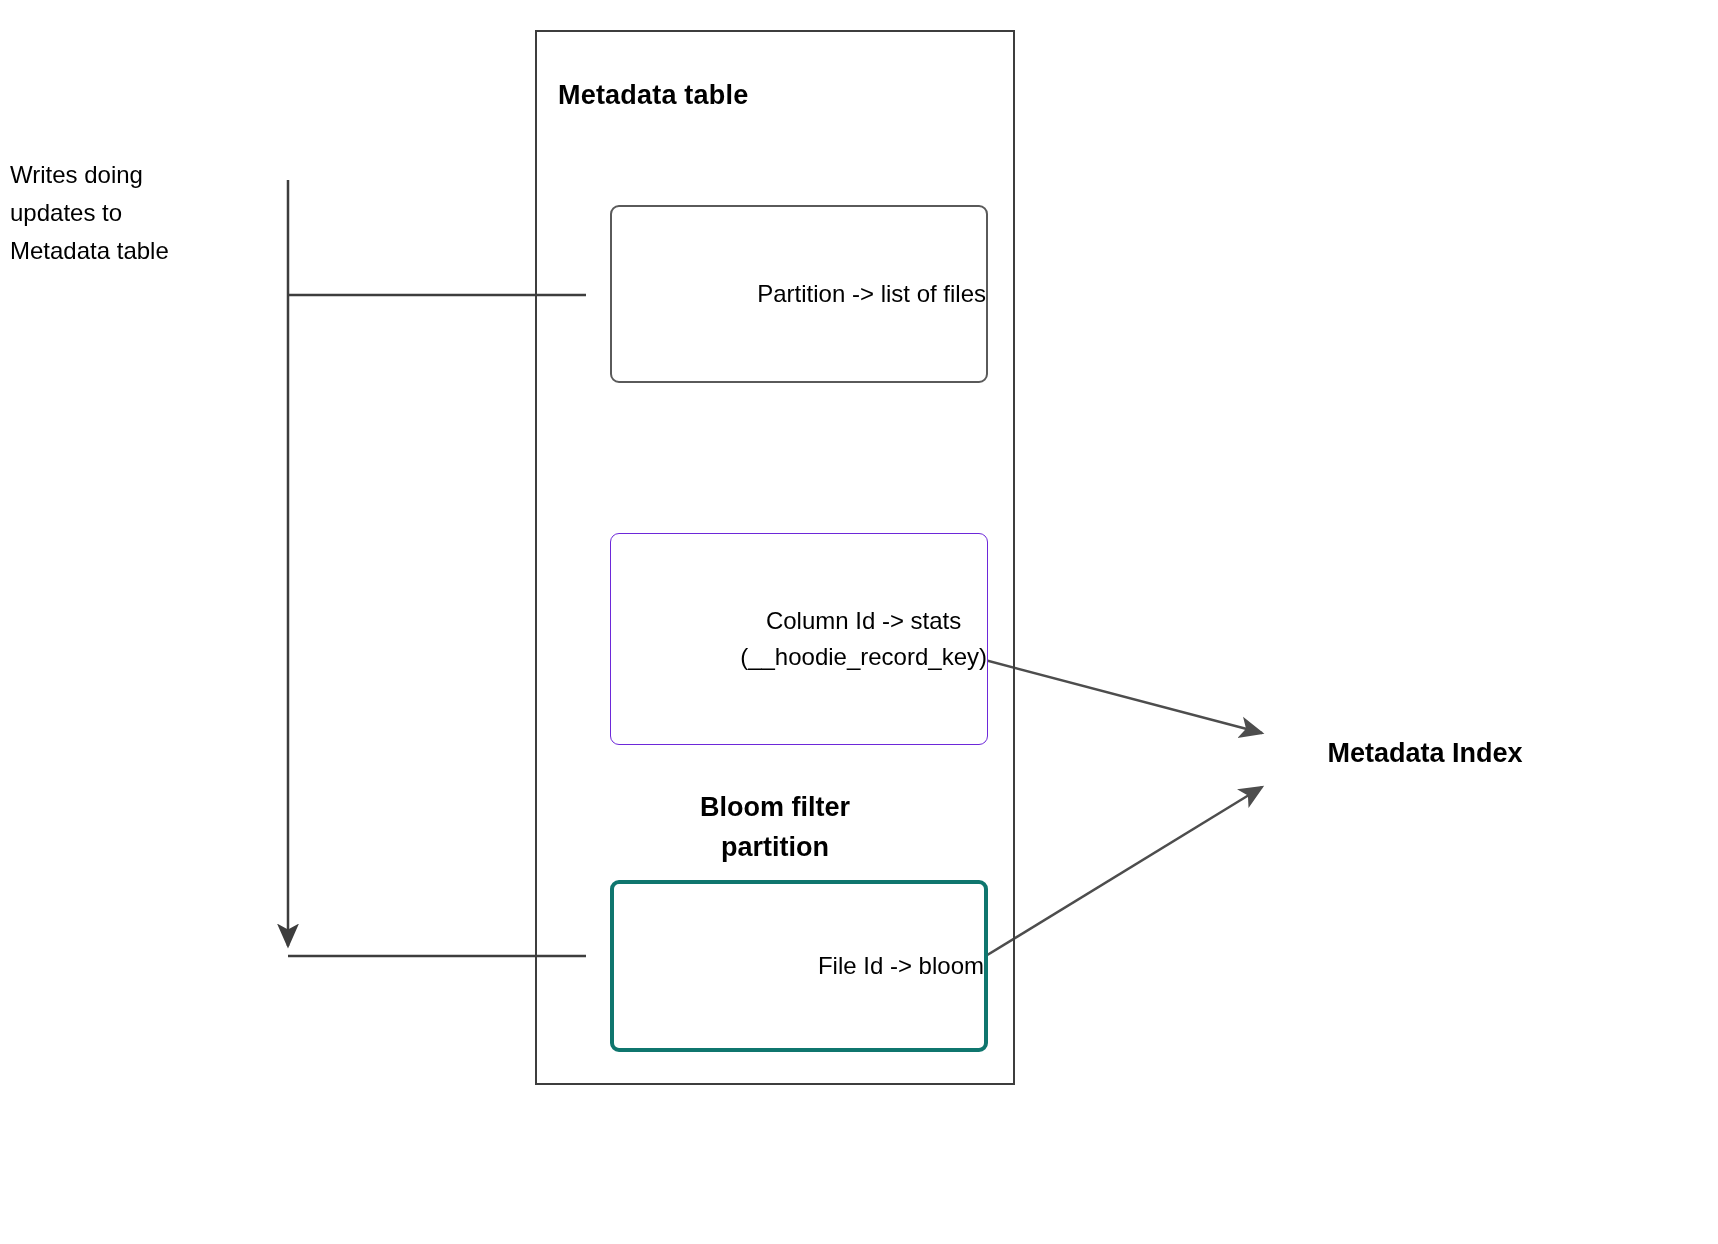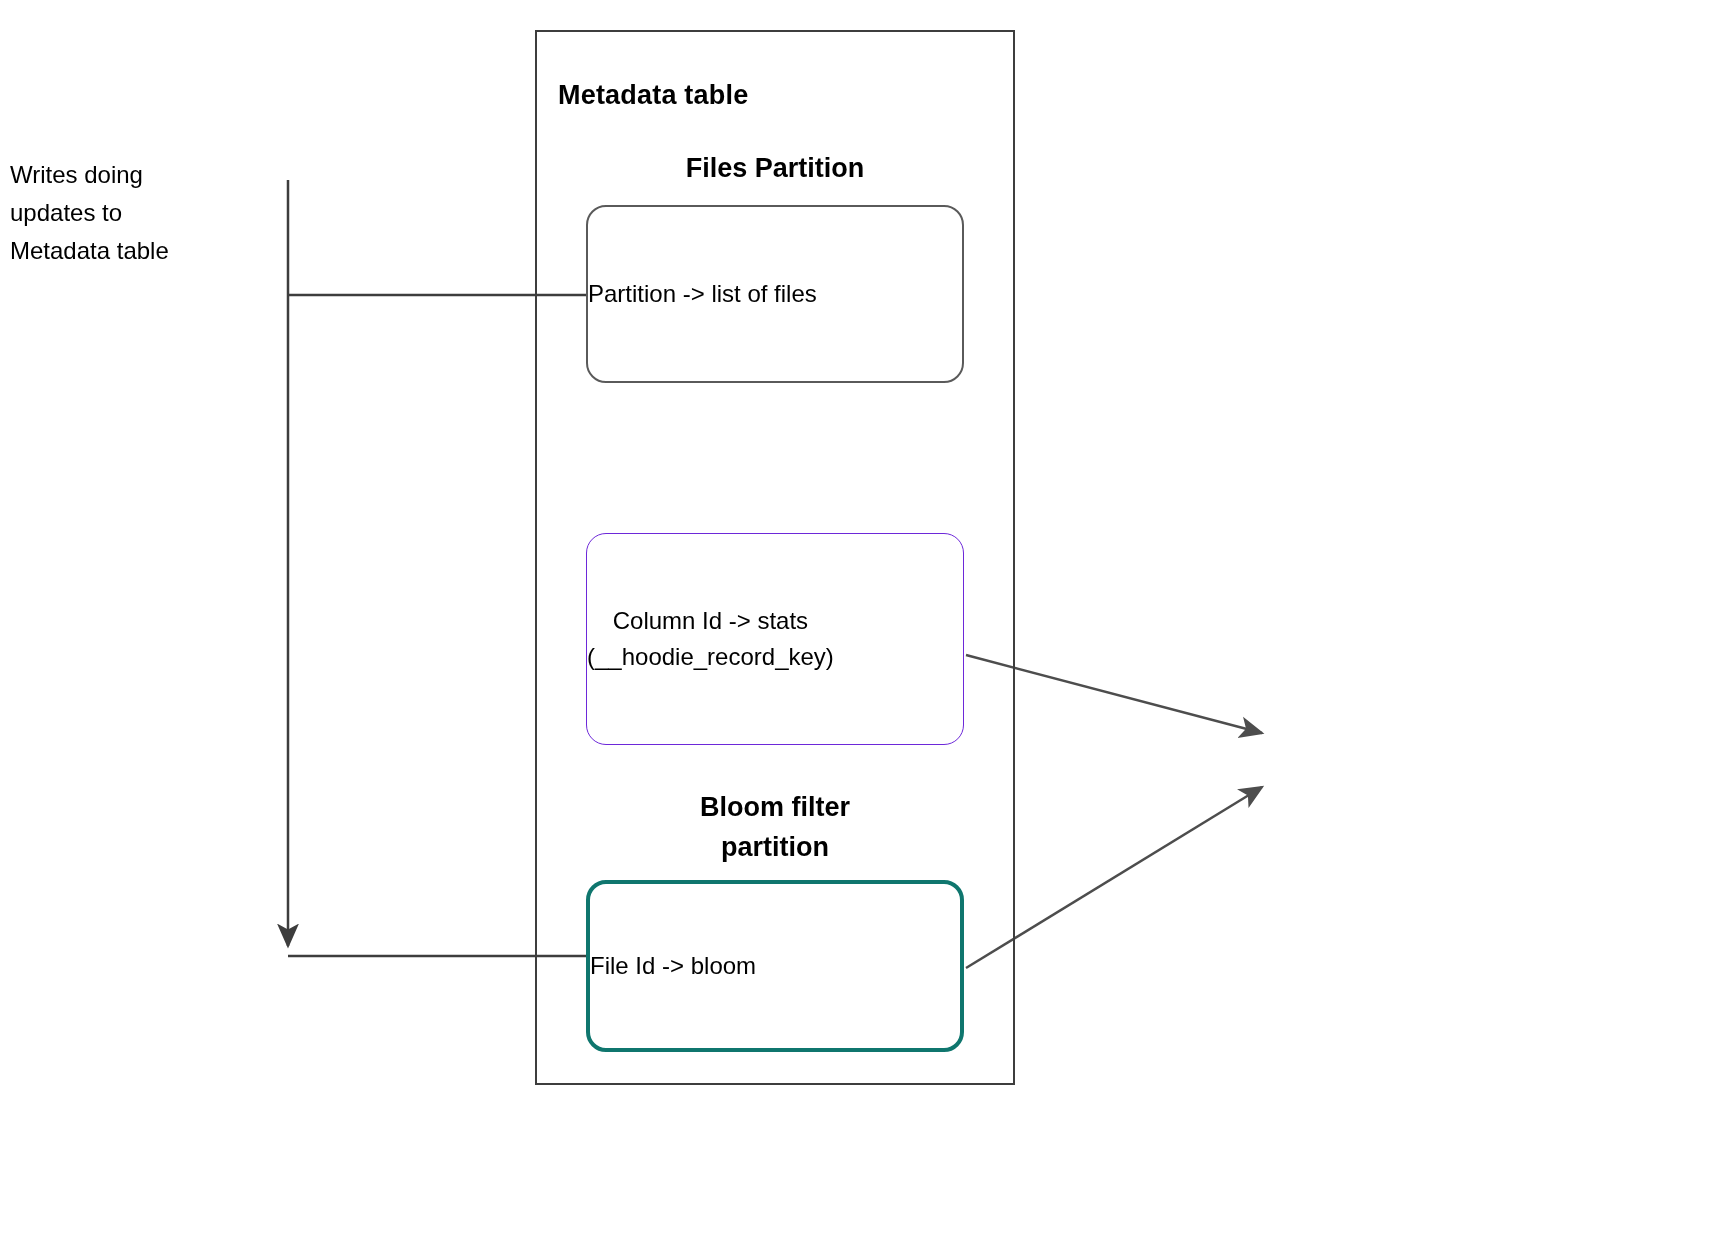--- a/index.html
+++ b/index.html
@@ -56,29 +56,30 @@
     line-height: 40px;
     white-space: pre-line;
   }
   .hdr-files { left: 585px; top: 148px; }
   .hdr-colstats { left: 585px; top: 437px; }
   .hdr-bloom { left: 585px; top: 787px; text-align: center; }
 
   
   .inner-box {
     box-sizing: border-box;
-    border-radius: 20px;
+    border-radius: 9px;
     background: #ffffff;
     display: flex;
     align-items: center;
-    justify-content: flex-start;
+    justify-content: flex-end;
     text-align: center;
     font-size: 24px;
     line-height: 36px;
     white-space: pre-line;
+    margin-left: 24px;
   }
   .box-files {
     left: 586px;
     top: 205px;
     width: 378px;
     height: 178px;
     border: 2px solid #5a5a5a;
   }
   .box-colstats {
     left: 586px;
@@ -163,30 +164,30 @@
   </svg>
 
   <div class="abs left-label">Writes doing
 updates to
 Metadata table</div>
 
   <div class="abs outer-box"></div>
 
   <div class="abs outer-title">Metadata table</div>
 
-  <div class="abs section-header hdr-files">Files Partition</div>
   <div class="abs inner-box box-files">
     <span>Partition -&gt; list of files</span>
   </div>
 
   <div class="abs inner-box box-colstats">
     <span>Column Id  -&gt; stats
 (__hoodie_record_key)</span>
   </div>
 
   <div class="abs section-header hdr-bloom">Bloom filter
 partition</div>
   <div class="abs inner-box box-bloom">
     <span>File Id -&gt; bloom</span>
   </div>
 
+  <div class="abs index-title">Metadata Index</div>
 
 </div>
 
 </body></html>

